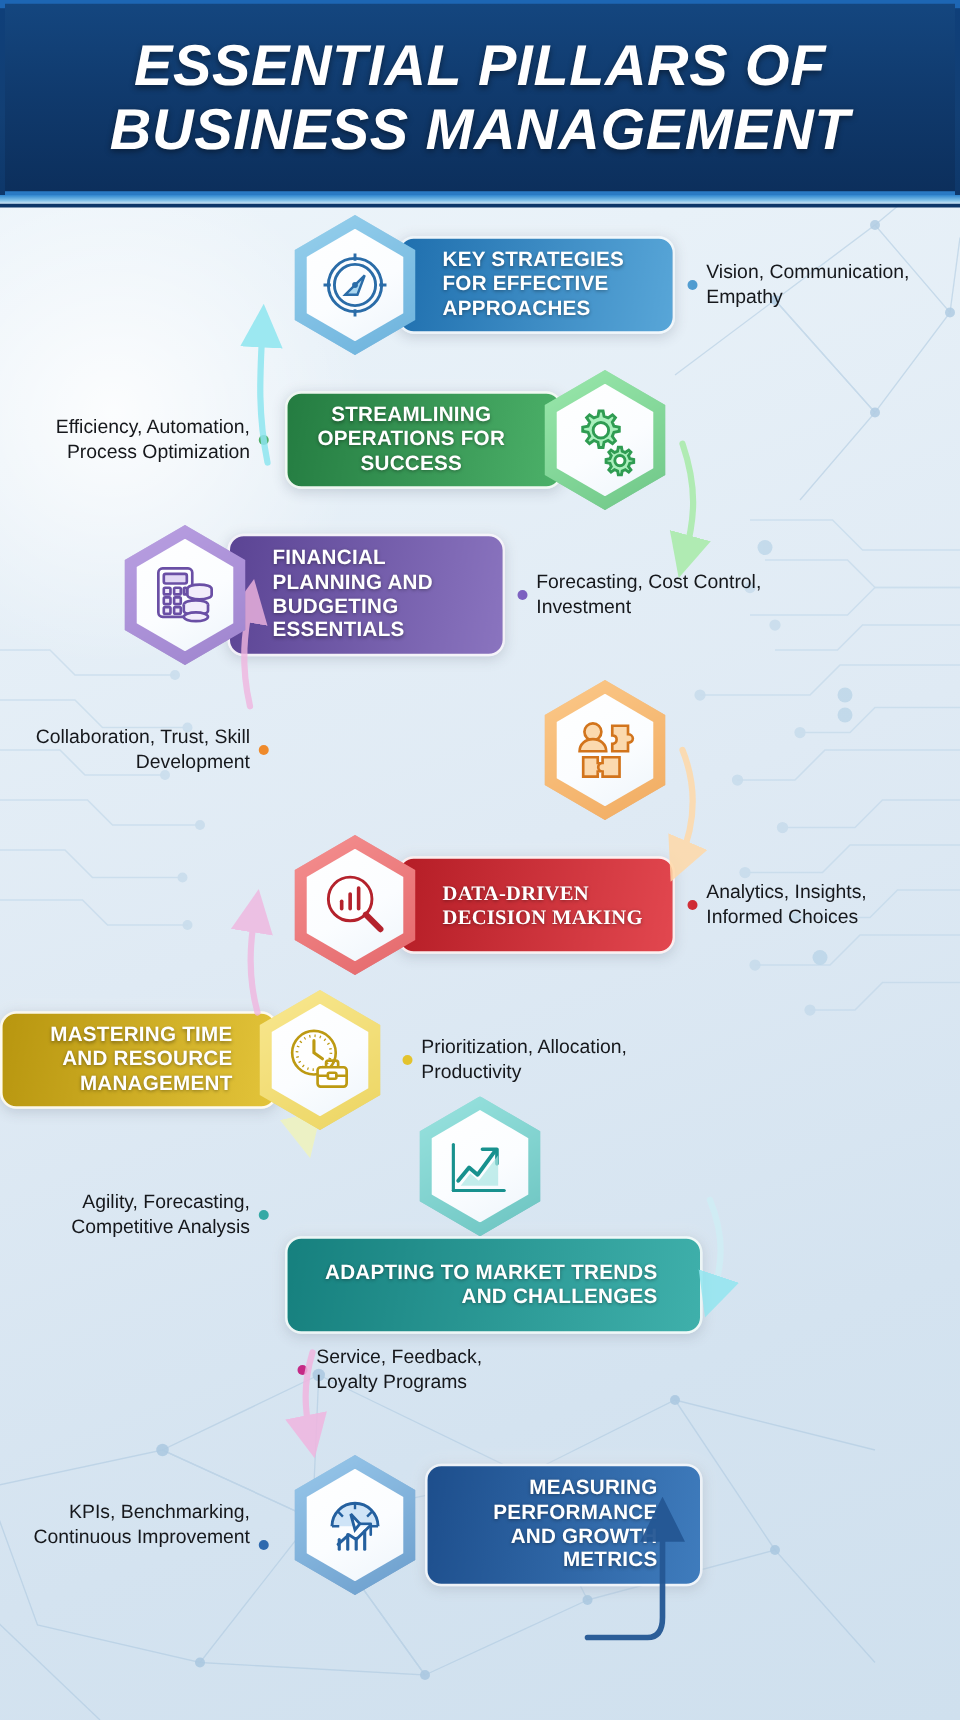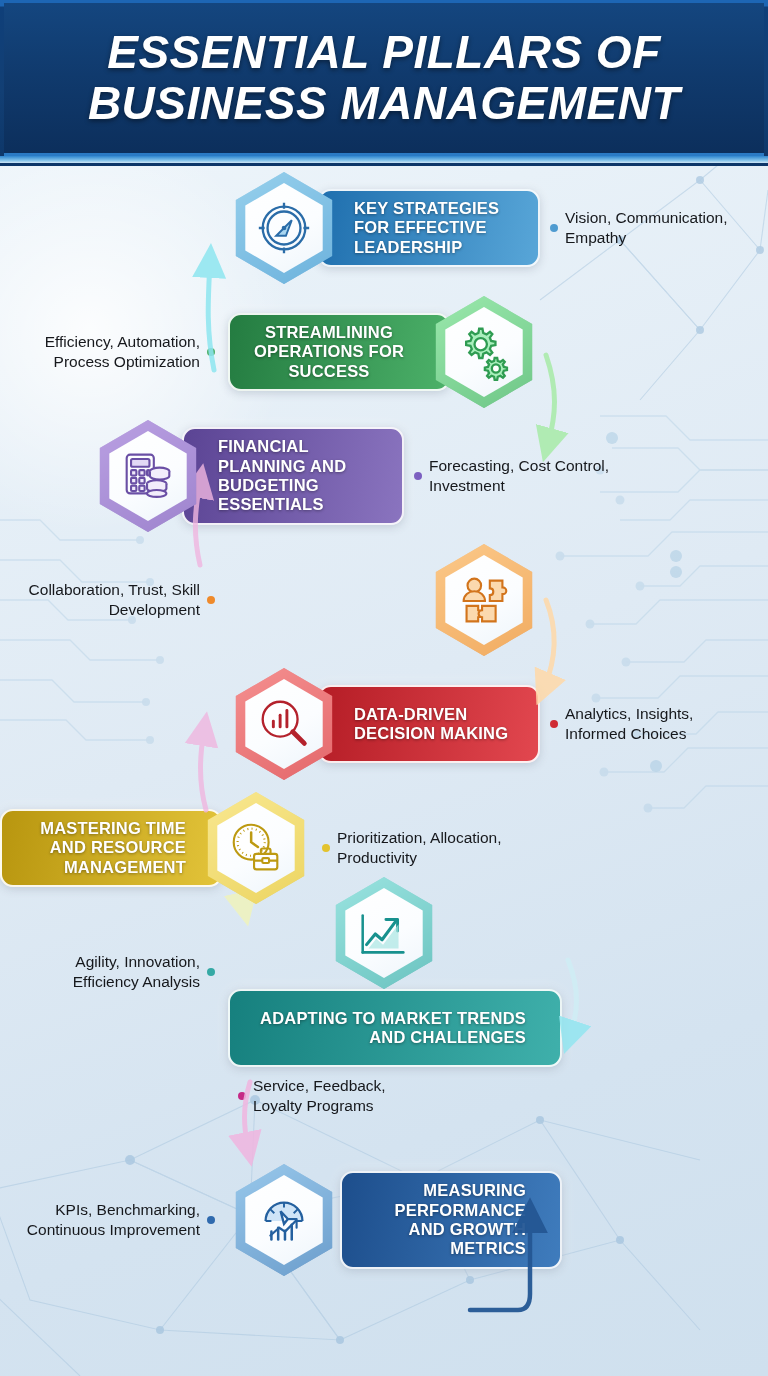--- a/index.html
+++ b/index.html
@@ -294,21 +294,21 @@
               <svg class="hex-svg" viewBox="0 0 64 64" fill="none" stroke="#2a6ca8" stroke-width="2.4">
                 <circle cx="32" cy="32" r="22"></circle>
                   <circle cx="32" cy="32" r="17"></circle>
                 <path d="M32 6v6M32 52v6M6 32h6M52 32h6"></path>
                 <path d="M24 40 L40 24 L34 40 Z" fill="#a9d6f0" stroke="#2a6ca8" stroke-width="2"></path>
                 <circle cx="32" cy="32" r="2.4" fill="#2a6ca8" stroke="none"></circle>
               </svg>
             </div>
           </div>
           <div class="bar" style="background:linear-gradient(100deg,#1f6fae,#58a6d8);">
-            <span class="bar-text">KEY STRATEGIES FOR EFFECTIVE LEADERSHIP</span>
+            <span class="bar-text">KEY STRATEGIES FOR EFFECTIVE APPROACHES</span>
           </div>
         </div>
       </div>
       <div class="slot-side">
         <span class="bullet" style="background:#4e9bd0;"></span>
         <span>Vision, Communication, Empathy</span>
       </div>
     </div>
 
     <div class="row rtl" style="padding-right:228px;flex-direction:row-reverse;">
@@ -412,21 +412,21 @@
                 <circle cx="28" cy="27" r="18" fill="#ffffff"></circle>
                 <g stroke="#b4222c" stroke-width="3" stroke-linecap="round">
                   <path d="M21 35v-6"></path>
                     <path d="M28 35v-12"></path>
                     <path d="M35 35v-17"></path>
                 </g>
                 <path d="M41 40 L53 52" stroke-width="5" stroke-linecap="round"></path>
               </svg>
             </div>
           </div>
-          <div class="bar" style="background:linear-gradient(100deg,#b51d26,#e2474f);">
+          <div class="bar" style="background:linear-gradient(100deg,#b51d26,#e2474f);font-family:Liberation Serif, serif;">
             <span class="bar-text">DATA-DRIVEN DECISION MAKING</span>
           </div>
         </div>
       </div>
       <div class="slot-side">
         <span class="bullet" style="background:#cf2a33;"></span>
         <span>Analytics, Insights, Informed Choices</span>
       </div>
     </div>
 
@@ -473,21 +473,21 @@
               </svg>
             </div>
           </div>
           <div class="bar" style="background:linear-gradient(100deg,#16807e,#3fb0ab);">
             <span class="bar-text">ADAPTING TO MARKET TRENDS AND CHALLENGES</span>
           </div>
         </div>
       </div>
       <div class="slot-side" style="flex-direction:row-reverse;">
         <span class="bullet" style="background:#35a9a5;"></span>
-        <span>Agility, Innovation, Efficiency Analysis</span>
+        <span>Agility, Forecasting, Competitive Analysis</span>
       </div>
     </div>
 
     <div class="row ltr" style="padding-left:228px;">
       <div class="slot-side">
         <span class="bullet" style="background:#c52a86;"></span>
         <span>Service, Feedback, Loyalty Programs</span>
       </div>
     </div>
 
@@ -510,20 +510,20 @@
                 <path d="M18 48 L27 40 L33 44 L44 33" stroke-width="2.4" stroke-linecap="round" stroke-linejoin="round"></path>
                 <path d="M36 31h9v9" stroke-width="2.2" stroke-linecap="round" stroke-linejoin="round"></path>
               </svg>
             </div>
           </div>
           <div class="bar" style="background:linear-gradient(100deg,#1d4e8c,#3f7cbd);">
             <span class="bar-text">MEASURING PERFORMANCE AND GROWTH METRICS</span>
           </div>
         </div>
       </div>
-      <div class="slot-side" style="flex-direction:row-reverse;">
+      <div class="slot-side" style="flex-direction:row-reverse;align-items:flex-end;">
         <span class="bullet" style="background:#2f6aae;"></span>
         <span>KPIs, Benchmarking, Continuous Improvement</span>
       </div>
     </div>
 
   </div>
 </div>
 
 </body></html>

